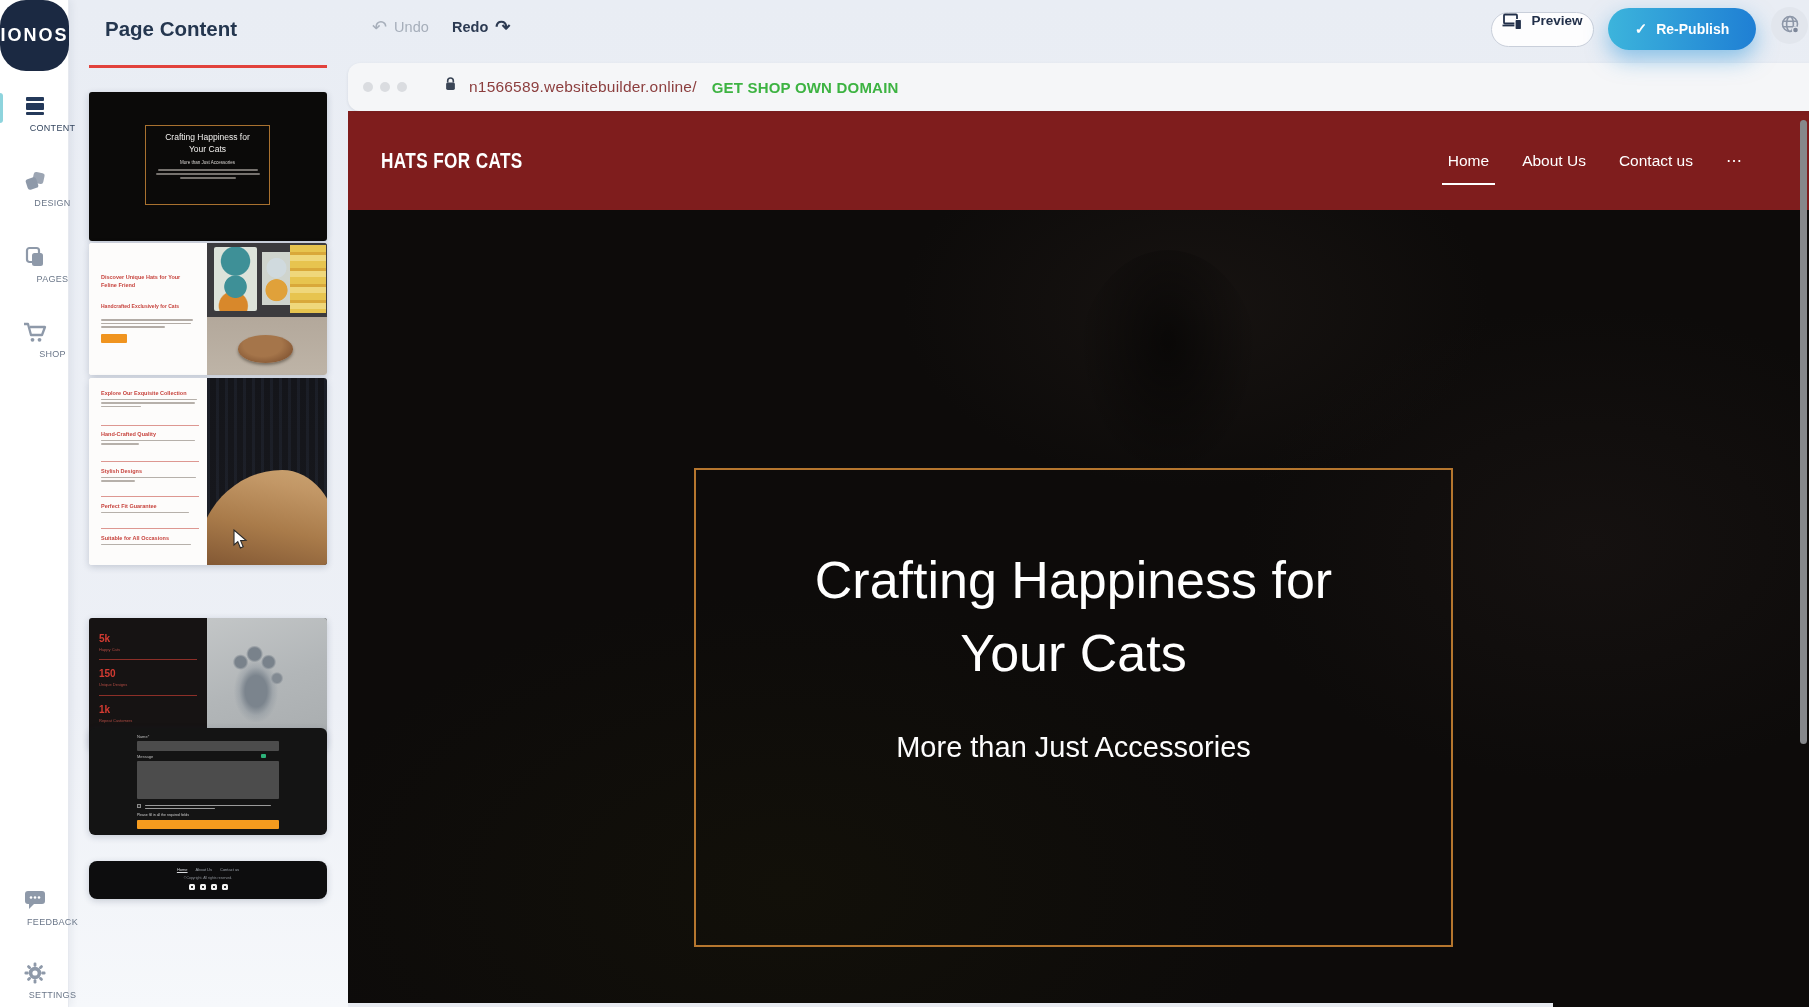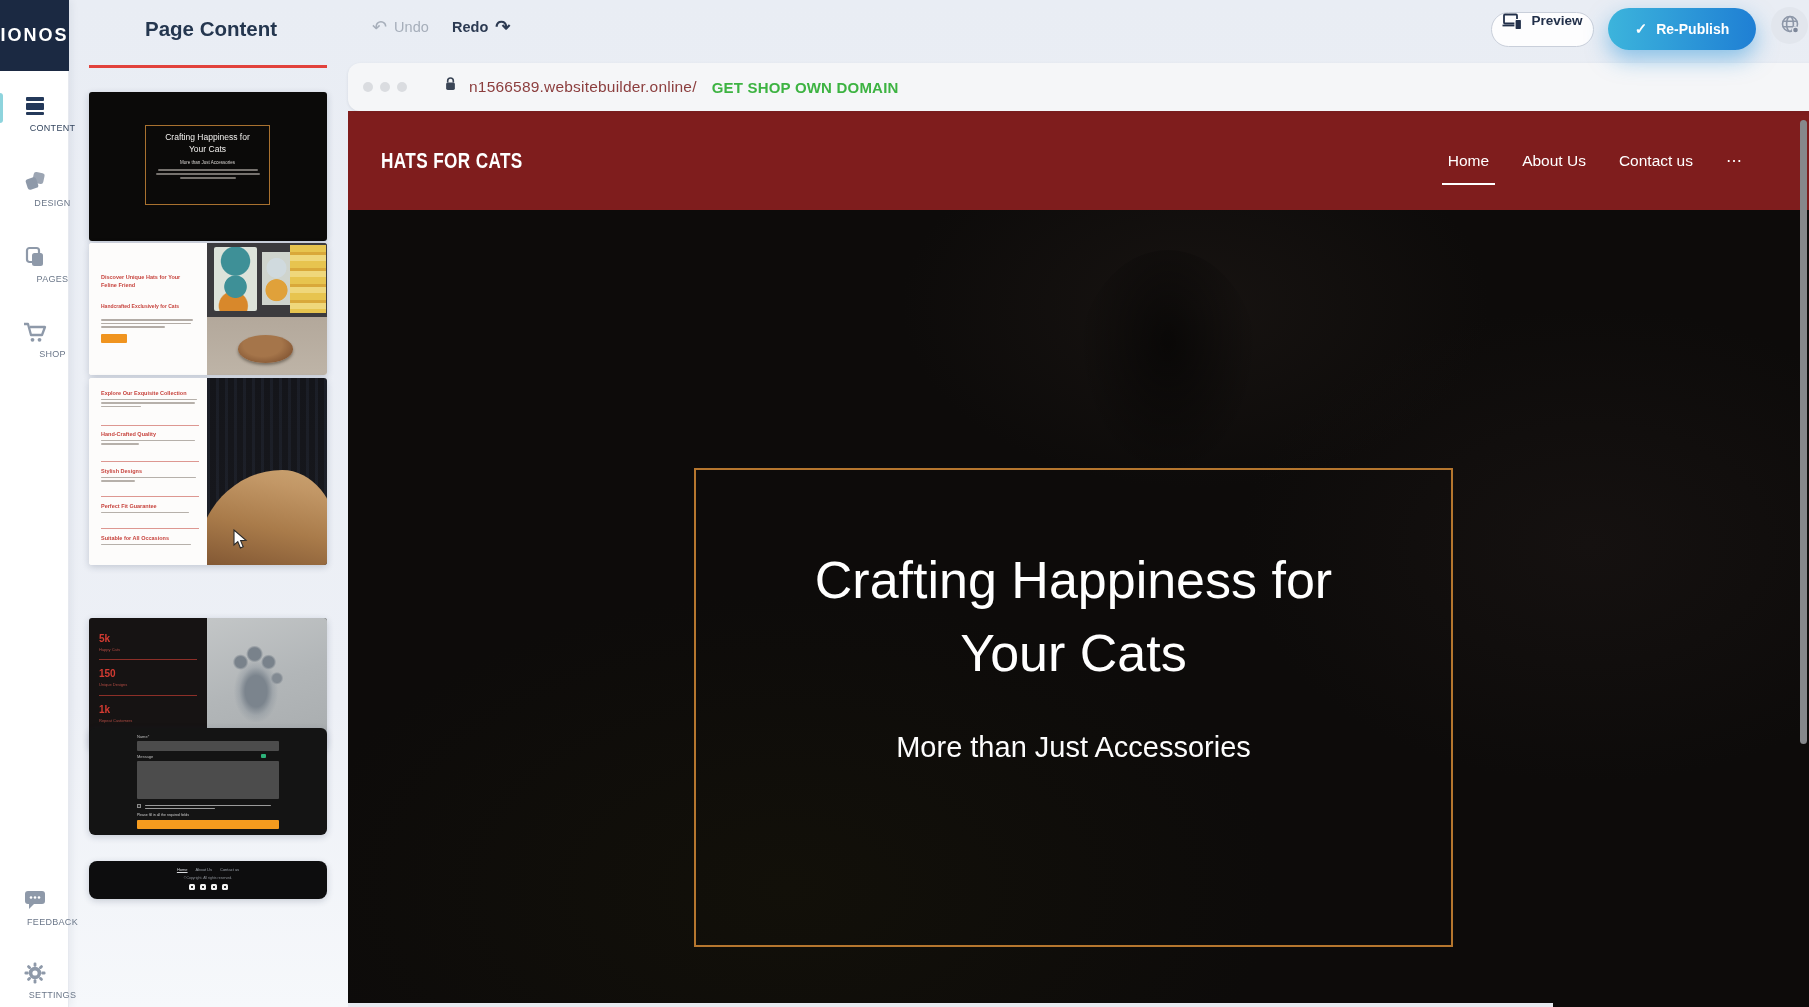--- a/index.html
+++ b/index.html
@@ -5,34 +5,34 @@
   * { margin:0; padding:0; box-sizing:border-box; }
   html,body { width:1809px; height:1007px; font-family:"Liberation Sans", sans-serif; }
   #stage { position:relative; width:1809px; height:1007px; overflow:hidden;
            background:linear-gradient(180deg,#e9edf4 0%,#edf0f6 70%,#f6f8fb 100%); }
 
   
   .rail { position:absolute; left:0; top:0; width:69px; height:1007px; background:#ffffff;
           border-right:1px solid #e6e9ef; box-shadow:2px 0 8px rgba(25,40,70,.07); z-index:30; }
   .rail-logo { width:69px; height:71px; background:#1b2942; color:#fff; display:flex;
                align-items:center; justify-content:center; font-weight:700; font-size:18px;
-               letter-spacing:2px; overflow:hidden; }
+               letter-spacing:2px; overflow:hidden;border-radius:26px; }
   .rail-item { position:absolute; left:0; width:69px; height:58px; display:flex; flex-direction:column;
                align-items:center; justify-content:center; gap:5px; cursor:pointer; }
   .rail-item svg { display:block; }
   .rail-label { font-size:9px; letter-spacing:.3px; color:#6b7789;margin-left:36px; }
   .rail-item.active .rail-label { color:#33455e; }
   .rail-item.active::before { content:''; position:absolute; left:0; top:9px; width:3px; height:30px;
                background:#8ed4dd; border-radius:0 3px 3px 0; }
   .ri-content{top:84px}.ri-design{top:159px}.ri-pages{top:235px}.ri-shop{top:310px}
   .ri-feedback{top:878px}.ri-settings{top:951px}
 
   
   .panel-title { position:absolute; left:105px; top:17px; font-size:20.5px; font-weight:700;
-                 color:#24364f; z-index:5;margin-left:40px; }
+                 color:#24364f; z-index:5; }
   .panel-underline { position:absolute; left:89px; top:65px; width:238px; height:3px; background:#e2423c; z-index:5; }
   .thumb { position:absolute; left:89px; width:238px; overflow:hidden; border-radius:3px;
            box-shadow:0 2px 7px rgba(25,40,70,.20); cursor:pointer; z-index:5; }
   .t1{top:92px;height:149px;background:#0b0a09;}
   .t2{top:243px;height:132px;background:#ffffff;}
   .t3{top:378px;height:187px;background:#ffffff;}
   .t4{top:618px;height:130px;background:#161313;}
   .t5{top:728px;height:107px;background:#141414;border-radius:6px;}
   .t6{top:861px;height:38px;background:#0d0d0e;border-radius:8px;}
 

